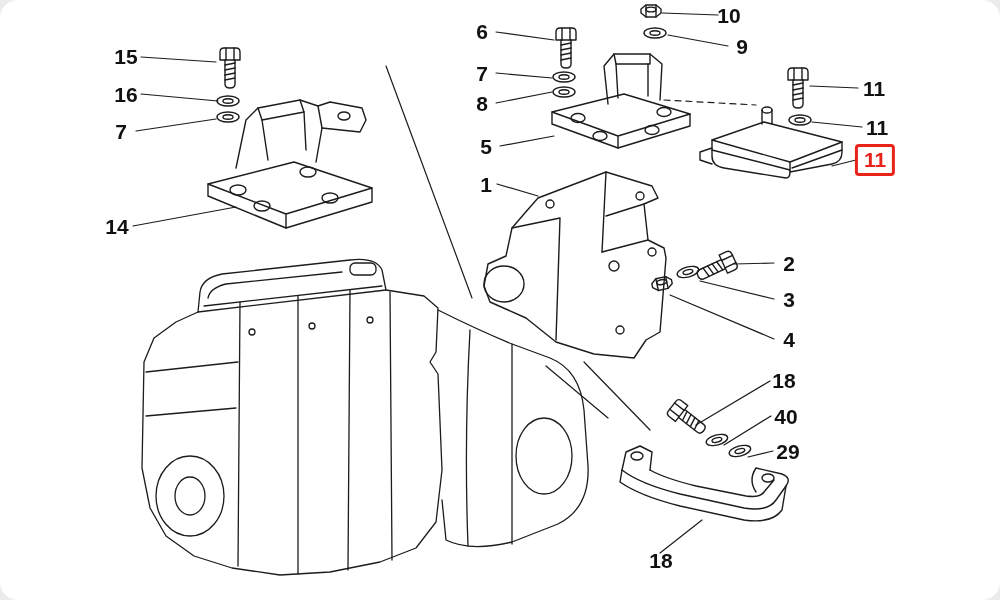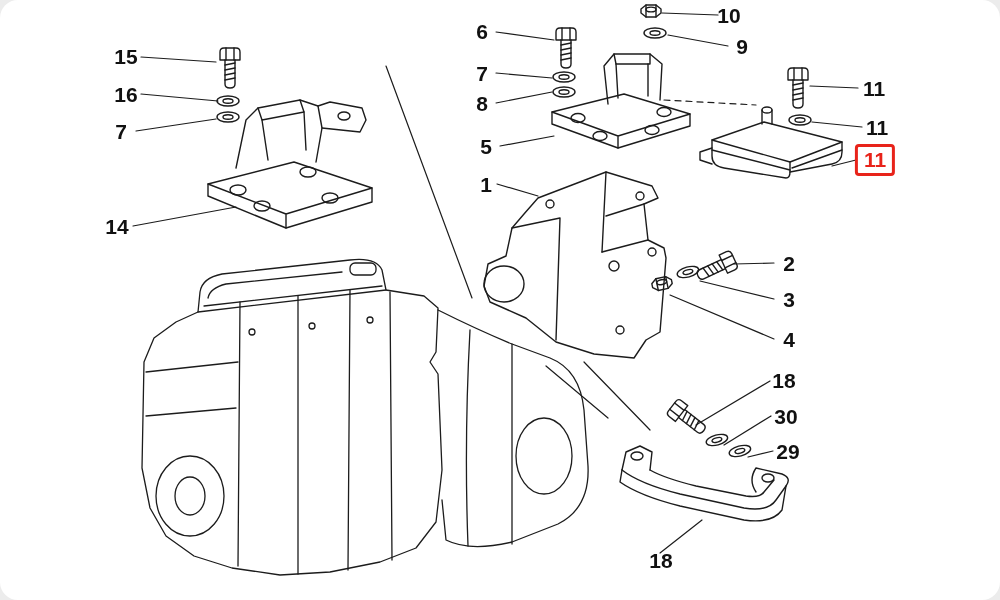--- a/index.html
+++ b/index.html
@@ -201,16 +201,16 @@
   <div class="part-label" style="left:729px;top:15px">10</div>
   <div class="part-label highlight" style="left:875px;top:160px">11</div>
   <div class="part-label" style="left:874px;top:88px">11</div>
   <div class="part-label" style="left:877px;top:127px">11</div>
   <div class="part-label" style="left:117px;top:226px">14</div>
   <div class="part-label" style="left:126px;top:56px">15</div>
   <div class="part-label" style="left:126px;top:94px">16</div>
   <div class="part-label" style="left:121px;top:131px">7</div>
   <div class="part-label" style="left:661px;top:560px">18</div>
   <div class="part-label" style="left:784px;top:380px">18</div>
-  <div class="part-label" style="left:786px;top:416px">30</div>
+  <div class="part-label" style="left:786px;top:416px">40</div>
   <div class="part-label" style="left:788px;top:451px">29</div>
 
 </div>
 
 </body></html>

